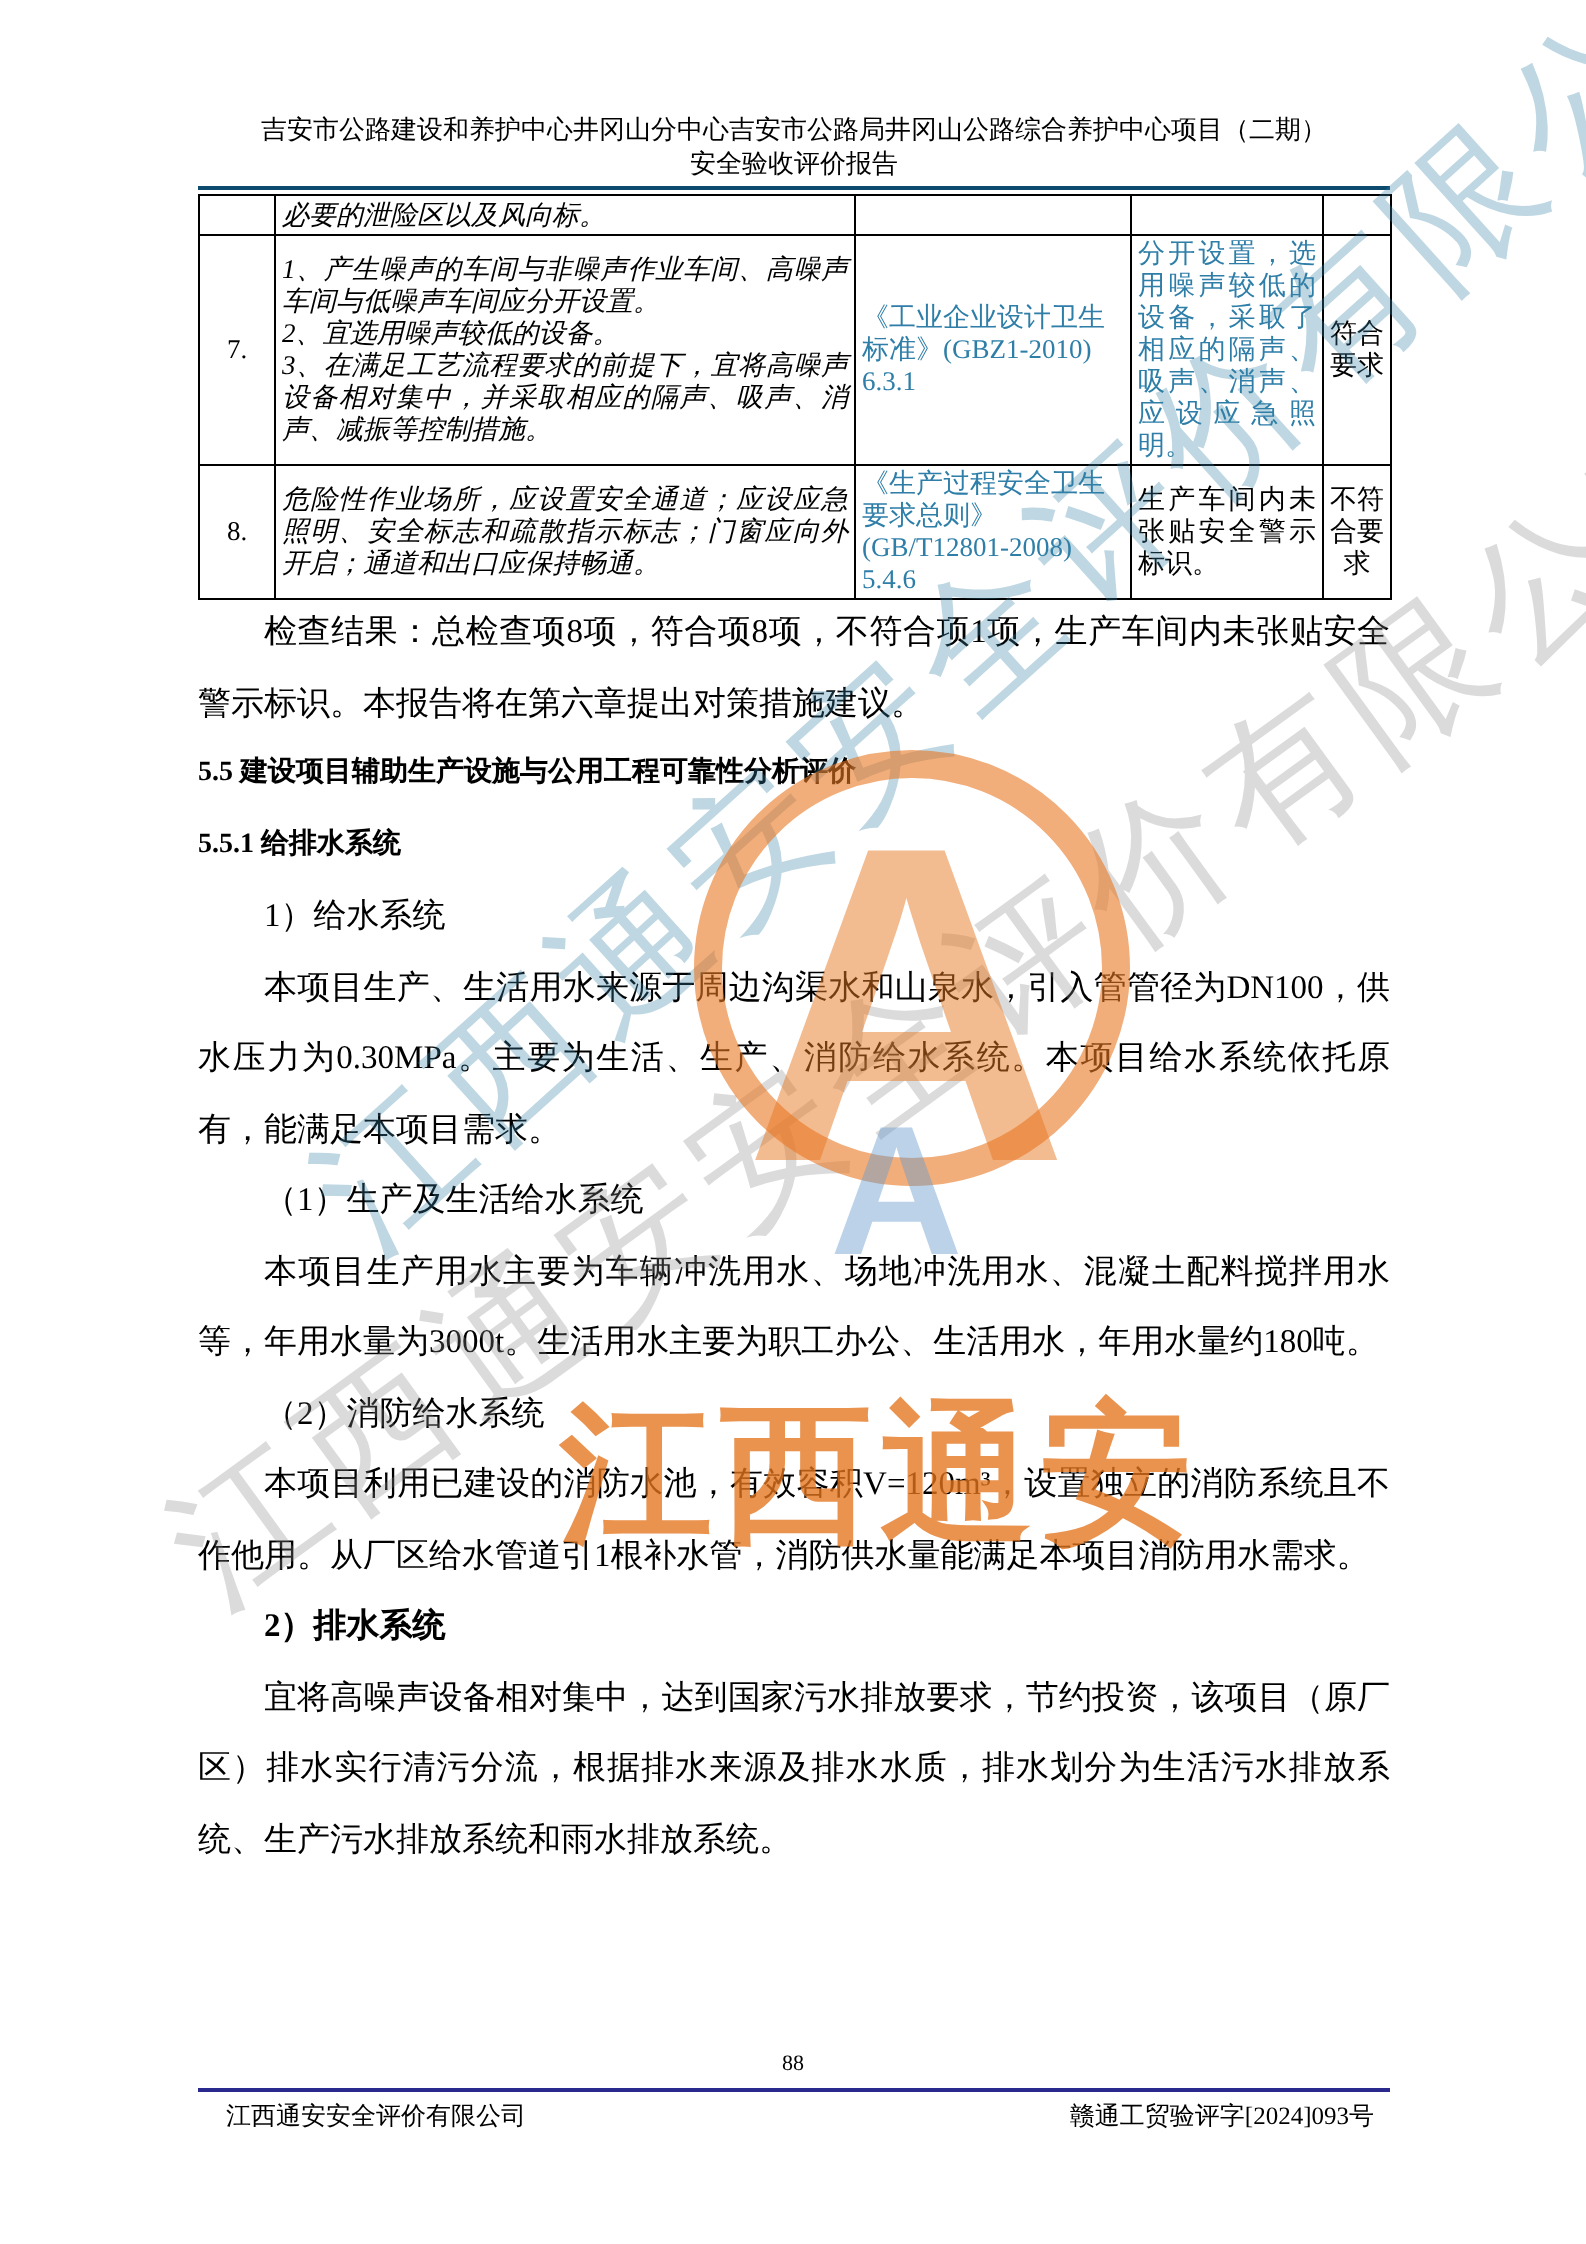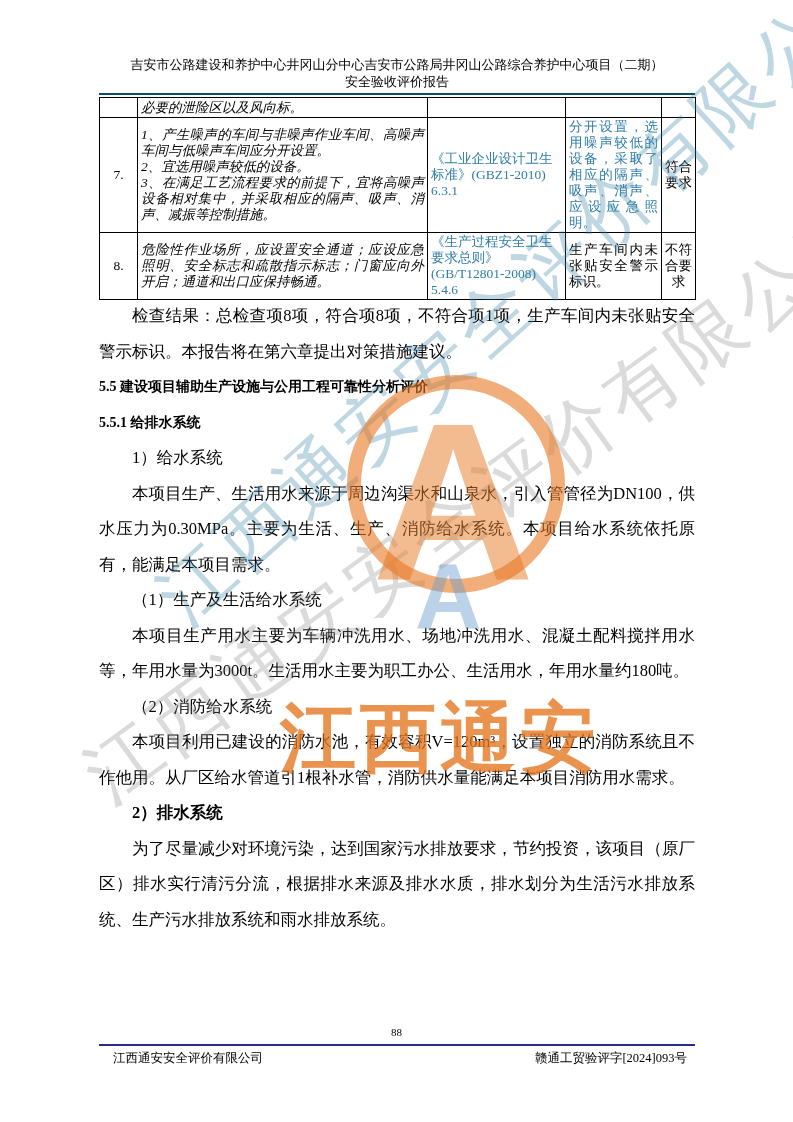--- a/index.html
+++ b/index.html
@@ -153,21 +153,21 @@
     <p class="para">检查结果：总检查项8项，符合项8项，不符合项1项，生产车间内未张贴安全警示标识。本报告将在第六章提出对策措施建议。</p>
     <div class="h1">5.5 建设项目辅助生产设施与公用工程可靠性分析评价</div>
     <div class="h2">5.5.1 给排水系统</div>
     <p class="sub">1）给水系统</p>
     <p class="para">本项目生产、生活用水来源于周边沟渠水和山泉水，引入管管径为DN100，供水压力为0.30MPa。主要为生活、生产、消防给水系统。本项目给水系统依托原有，能满足本项目需求。</p>
     <p class="sub">（1）生产及生活给水系统</p>
     <p class="para">本项目生产用水主要为车辆冲洗用水、场地冲洗用水、混凝土配料搅拌用水等，年用水量为3000t。生活用水主要为职工办公、生活用水，年用水量约180吨。</p>
     <p class="sub">（2）消防给水系统</p>
     <p class="para">本项目利用已建设的消防水池，有效容积V=120m³，设置独立的消防系统且不作他用。从厂区给水管道引1根补水管，消防供水量能满足本项目消防用水需求。</p>
     <p class="sub bold">2）排水系统</p>
-    <p class="para">为了尽量减少对环境污染，达到国家污水排放要求，节约投资，该项目（原厂区）排水实行清污分流，根据排水来源及排水水质，排水划分为生活污水排放系统、生产污水排放系统和雨水排放系统。</p>
+    <p class="para">宜将高噪声设备相对集中，达到国家污水排放要求，节约投资，该项目（原厂区）排水实行清污分流，根据排水来源及排水水质，排水划分为生活污水排放系统、生产污水排放系统和雨水排放系统。</p>
   </div>
 
   <div class="page-num">88</div>
 
   <div class="footer">
     <span>江西通安安全评价有限公司</span>
     <span>赣通工贸验评字[2024]093号</span>
   </div>
 
   <div class="watermarks">

